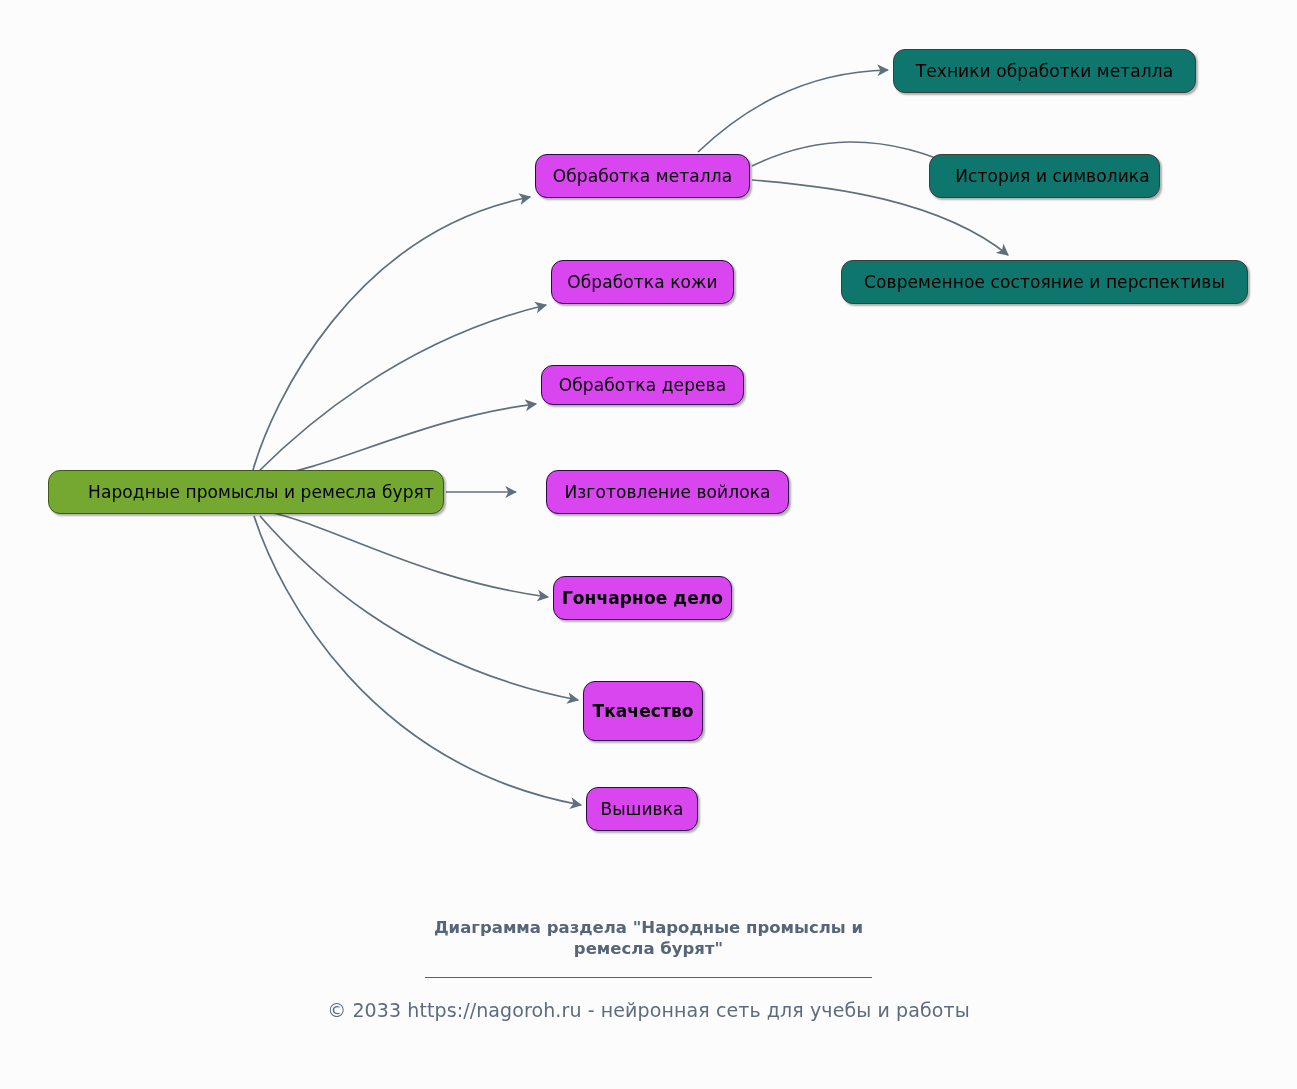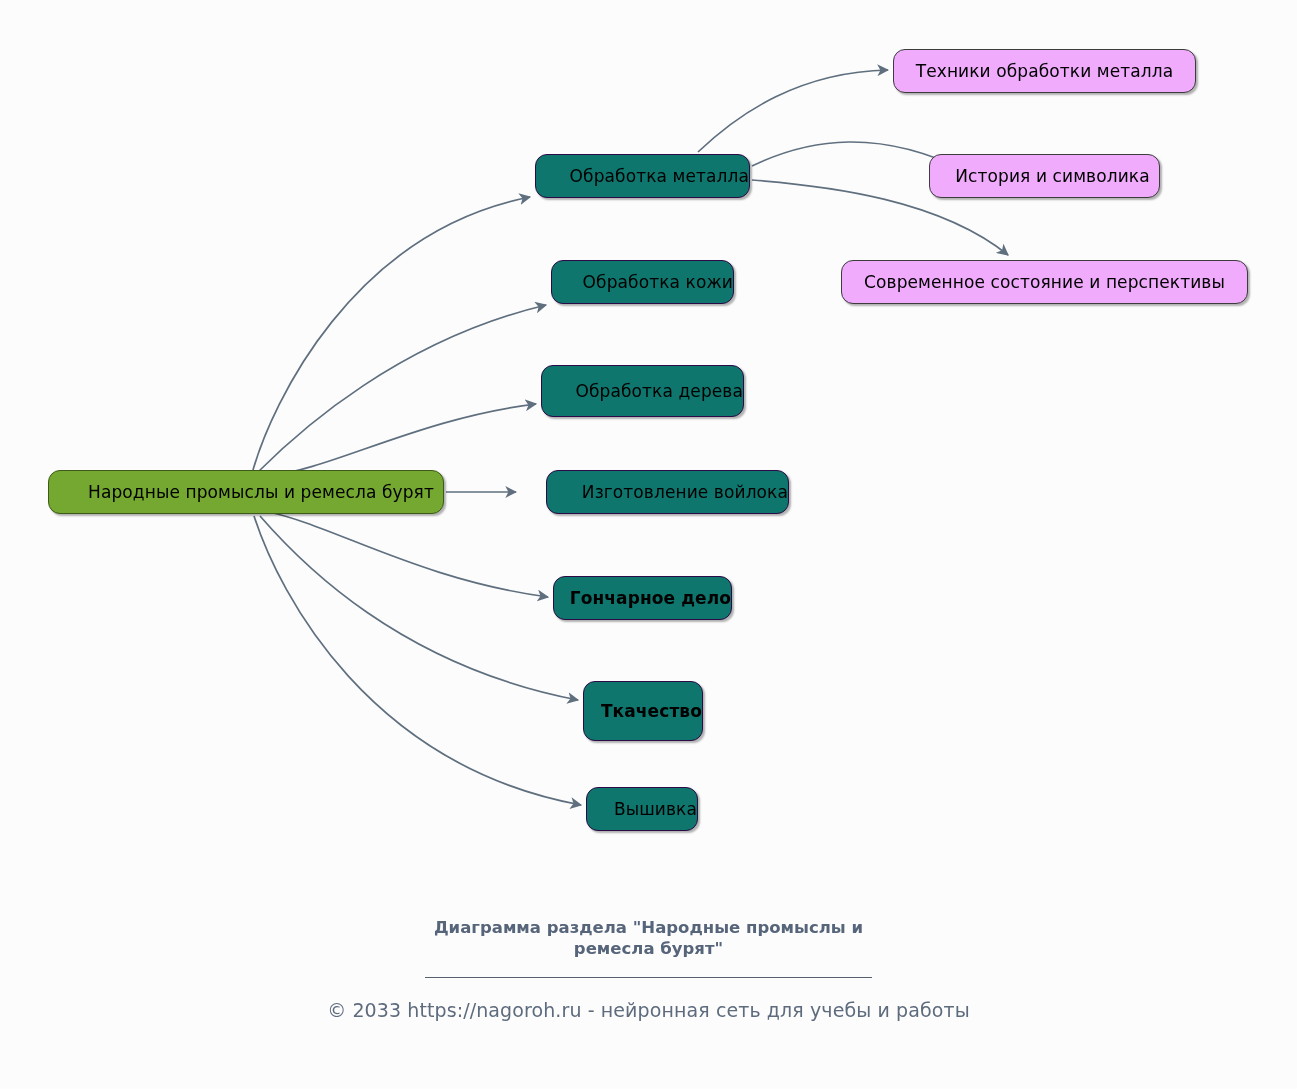--- a/index.html
+++ b/index.html
@@ -41,26 +41,25 @@
     line-height: 1;
     color: #000000;
     letter-spacing: 0.1px;
   }
   .node.root {
     background: #74a830;
     border-color: #3d5a18;
     padding-left: 30px;
   }
   .node.branch {
-    background: #0f766e;
+    background: #d946ef;
     border-color: #2b0a47;
-    justify-content: flex-end;
   }
   .node.leaf {
-    background: #f0abfc;
+    background: #0f766e;
     border-color: #3c3c3c;
   }
   #footer {
     position: absolute;
     left: 0;
     width: 1297px;
     text-align: center;
     z-index: 6;
   }
   .footer-caption {
@@ -112,21 +111,21 @@
   <div id="nodes">
       <div class="node root" style="left: 48px; top: 470px; width: 396px; height: 44px;">
         <span class="node-label">Народные промыслы и ремесла бурят</span>
       </div>
       <div class="node branch" style="left: 535px; top: 154px; width: 215px; height: 44px;">
         <span class="node-label">Обработка металла</span>
       </div>
       <div class="node branch" style="left: 551px; top: 260px; width: 183px; height: 44px;">
         <span class="node-label">Обработка кожи</span>
       </div>
-      <div class="node branch" style="left: 541px; top: 365px; width: 203px; height: 52px;">
+      <div class="node branch" style="left: 541px; top: 365px; width: 203px; height: 40px;">
         <span class="node-label">Обработка дерева</span>
       </div>
       <div class="node branch" style="left: 546px; top: 470px; width: 243px; height: 44px;">
         <span class="node-label">Изготовление войлока</span>
       </div>
       <div class="node branch" style="left: 553px; top: 576px; width: 179px; height: 44px; font-weight: bold;">
         <span class="node-label">Гончарное дело</span>
       </div>
       <div class="node branch" style="left: 583px; top: 681px; width: 120px; height: 60px; font-weight: bold;">
         <span class="node-label">Ткачество</span>

